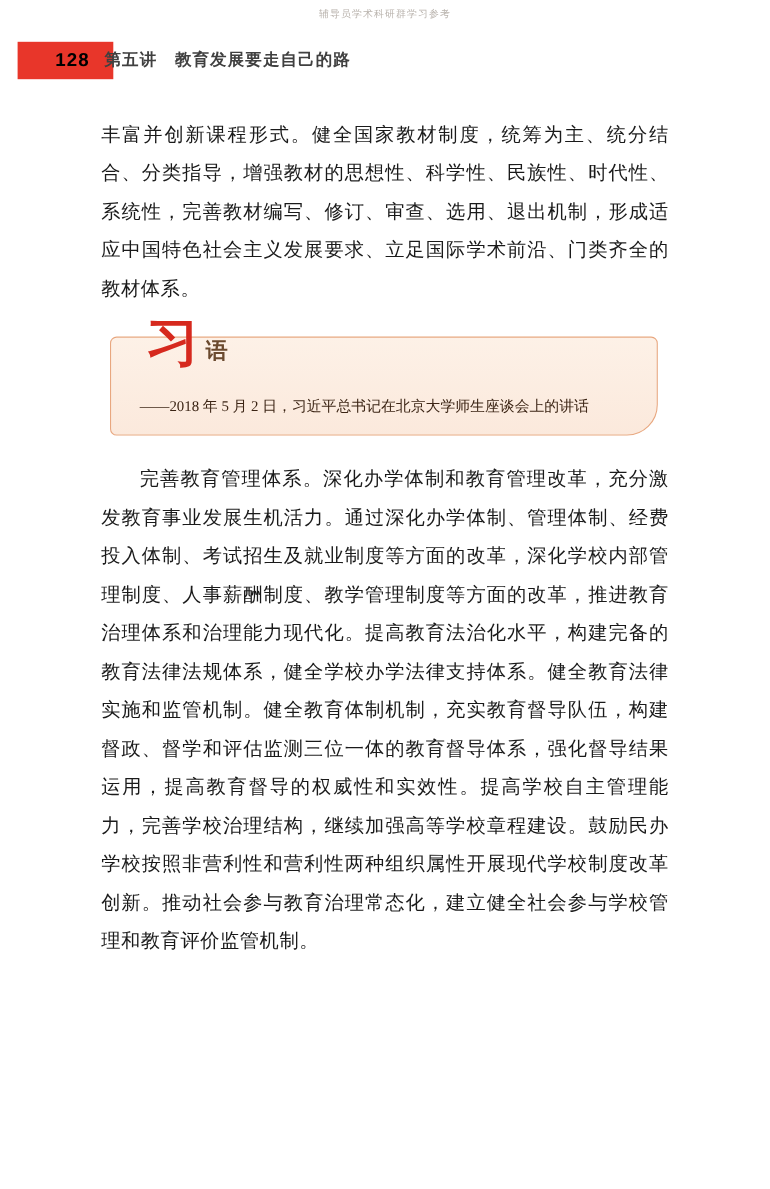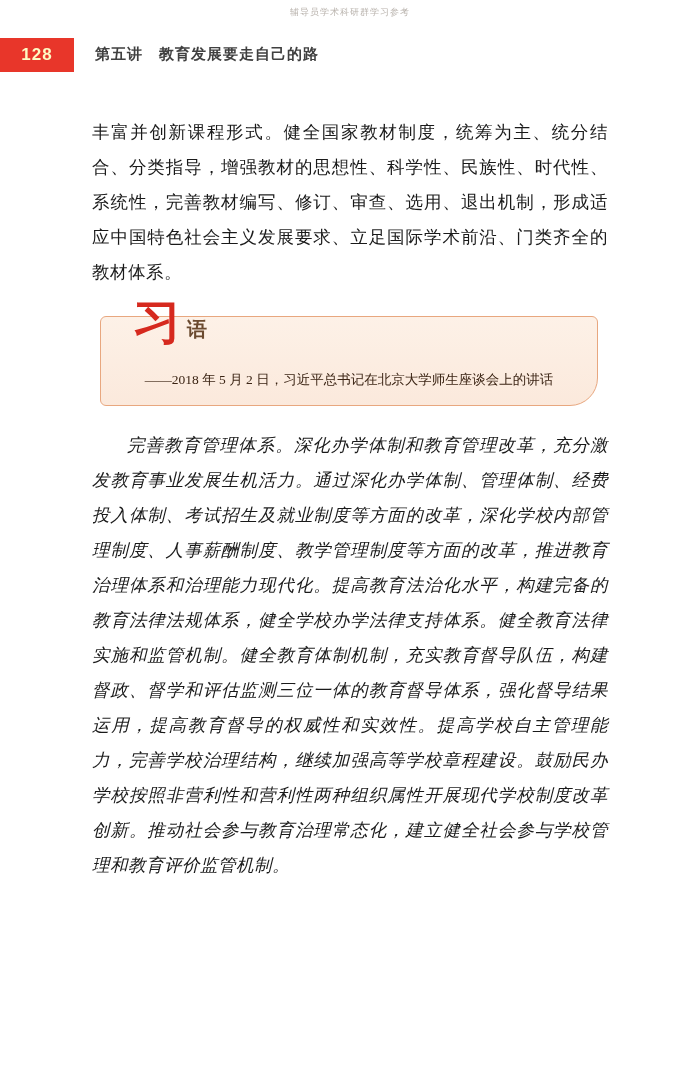--- a/index.html
+++ b/index.html
@@ -39,33 +39,34 @@
   
   .header {
     position: absolute;
     top: 38px;
     left: 0;
     width: 700px;
     height: 34px;
   }
   .page-number-box {
     position: absolute;
-    left: 0;
+    left: 16px;
     top: 0;
     width: 74px;
     height: 34px;
     background: #e8362a;
-    color: #fef9c3;
+    color: #000000;
     font-family: "Liberation Sans", sans-serif;
     font-size: 17px;
     font-weight: bold;
     display: flex;
     align-items: center;
     justify-content: center;
     letter-spacing: 1px;
+    padding-left: 13px;
   }
   .chapter-title {
     position: absolute;
     left: 95px;
     top: 7px;
     font-size: 15px;
     font-weight: bold;
     color: #404040;
     letter-spacing: 1px;
     font-family: "Liberation Sans", sans-serif;
@@ -73,21 +74,21 @@
 
   
   .content {
     position: absolute;
     left: 92px;
     top: 105px;
     width: 516px;
   }
 
   p.body {
-    margin: 10px 0 0 0;
+    margin: 0 0 0 0;
     font-size: 17.5px;
     line-height: 35px;
     text-align: justify;
     text-justify: inter-ideograph;
     letter-spacing: 0.5px;
   }
   p.indent {
     text-indent: 2em;
   }
 
@@ -132,27 +133,26 @@
     font-weight: bold;
     text-indent: 2em;
     text-align: justify;
     text-justify: inter-ideograph;
     font-family: "Liberation Sans", sans-serif;
   }
   .quote-source {
     margin-top: 8px;
     font-size: 13.5px;
     color: #3b2414;
-    text-align: center;
+    text-align: left;
     font-family: "Liberation Serif", serif;
   }
 
   .after-quote {
     margin-top: 16px;
-    font-style: italic;
   }
 </style>
 </head>
 <body>
 
 <div class="page">
 
   <div class="running-head">辅导员学术科研群学习参考</div>
 
   <div class="header">

